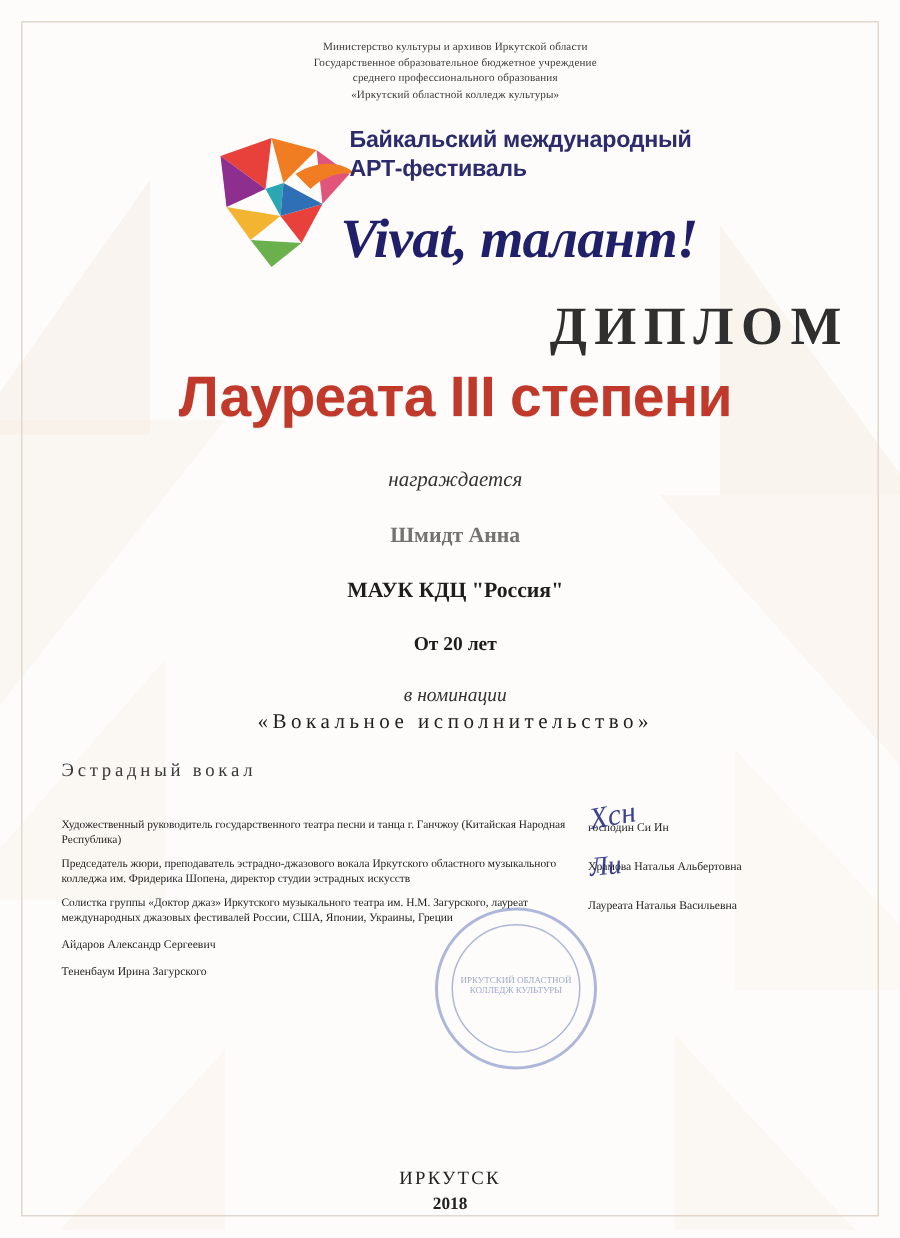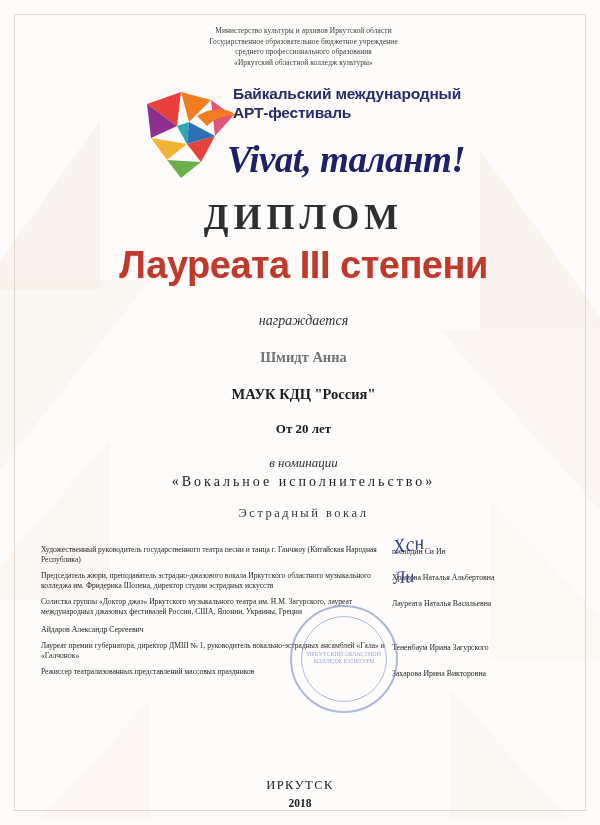--- a/index.html
+++ b/index.html
@@ -90,21 +90,21 @@
     color: #20206a;
     font-family: "Liberation Serif", serif;
     font-style: italic;
     font-weight: bold;
     font-size: 37px;
     letter-spacing: -0.5px;
     white-space: nowrap;
   }
 
   .diploma {
-    text-align: center;
+    text-align: right;
     color: #2f2f2f;
     font-family: "Liberation Serif", serif;
     font-weight: bold;
     font-size: 36px;
     letter-spacing: 5px;
     margin-top: 4px;
   }
   .laureate {
     text-align: center;
     color: #c0392b;
@@ -151,21 +151,21 @@
     margin-top: 18px;
   }
   .nomination {
     text-align: center;
     font-size: 14px;
     color: #222;
     letter-spacing: 3px;
     margin-top: 3px;
   }
   .subnomination {
-    text-align: center;
+    text-align: left;
     font-size: 12.5px;
     color: #3a3a3a;
     letter-spacing: 2.5px;
     margin-top: 16px;
   }
 
   .jury {
     position: relative;
     margin-top: 24px;
   }
@@ -324,26 +324,21 @@
         <div class="jury-name">Храмова Наталья Альбертовна</div>
       </div>
       <div class="jury-row">
         <div class="jury-role">Солистка группы «Доктор джаз» Иркутского музыкального театра им. Н.М. Загурского, лауреат международных джазовых фестивалей России, США, Японии, Украины, Греции</div>
         <div class="jury-name">Лауреата Наталья Васильевна</div>
       </div>
       <div class="jury-row">
         <div class="jury-name">Айдаров Александр Сергеевич</div>
       </div>
       <div class="jury-row">
-        <div class="jury-role">Лауреат премии губернатора, директор ДМШ № 1, руководитель вокально-эстрадных ансамблей «Гала» и «Галчонок»</div>
         <div class="jury-name">Тененбаум Ирина Загурского</div>
-      </div>
-      <div class="jury-row">
-        <div class="jury-role">Режиссер театрализованных представлений массовых праздников</div>
-        <div class="jury-name">Захарова Ирина Викторовна</div>
       </div>
     </div>
 
   </div>
 
   <div class="stamp">
     <div class="stamp-text">
       <div>ИРКУТСКИЙ ОБЛАСТНОЙ</div>
       <div>КОЛЛЕДЖ КУЛЬТУРЫ</div>
     </div>

